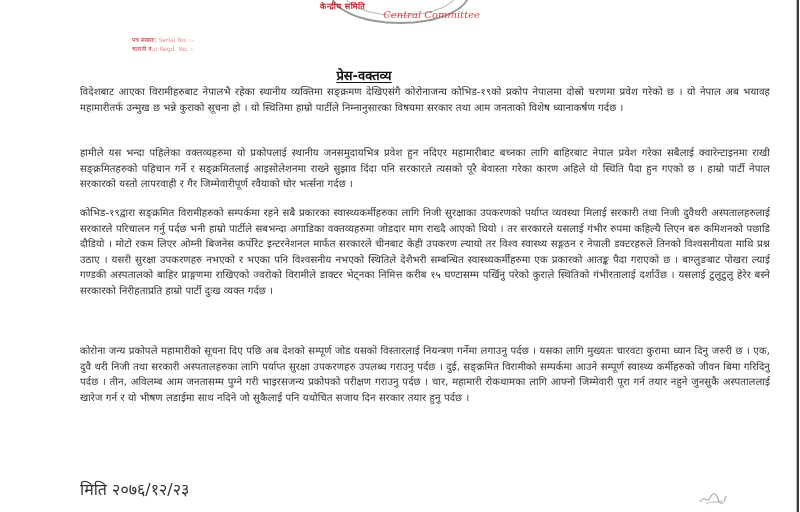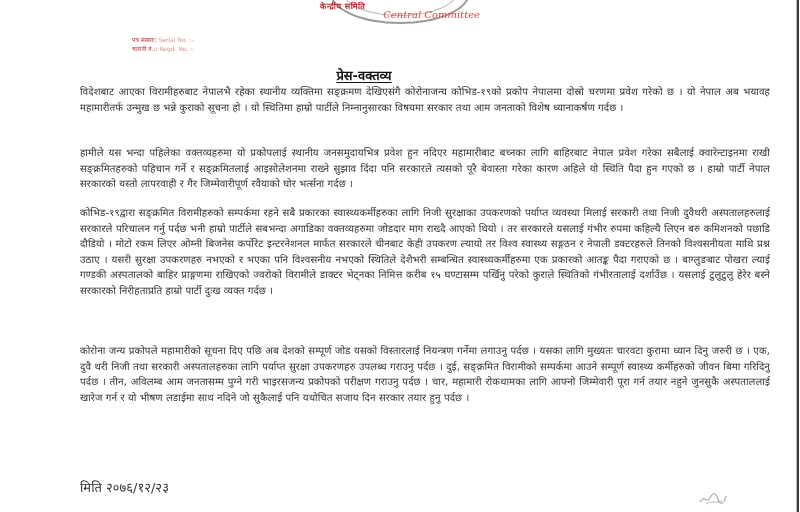--- a/index.html
+++ b/index.html
@@ -16,21 +16,21 @@
               color:#c0272d; font-weight:bold; letter-spacing:0.5px; }
   .logo-eng { position:absolute; left:0; width:160px; top:47px; text-align:right; font-size:10px;
               color:#d04a4a; font-family:"DejaVu Serif", serif; font-style:italic; }
   .ref { position:absolute; left:132px; font-size:6px; color:#c0272d; }
   .ref .en { color:#d89090; }
   .title { position:absolute; left:0; width:728px; top:66px; text-align:center; font-size:13px;
            font-weight:bold; color:#111; }
   .title span { text-decoration:underline; text-underline-offset:2px; }
   .para { position:absolute; left:80px; width:690px; font-size:10px; line-height:15.6px;
           text-align:justify; color:#333; letter-spacing:0.1px; }
-  .date { position:absolute; left:80px; top:478px; font-size:13px; color:#333; }
+  .date { position:absolute; left:80px; top:478px; font-size:16px; color:#333; }
   .sig { position:absolute; left:698px; top:490px; width:30px; height:16px; }
 </style>
 </head>
 <body>
 
 <div class="page">
 
   <div class="logo">
     <div class="logo-ring"></div>
     <div class="logo-ring inner"></div>

